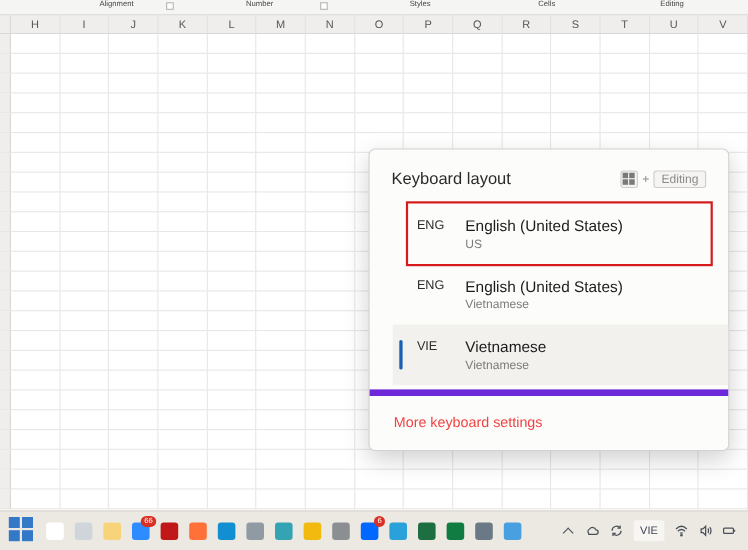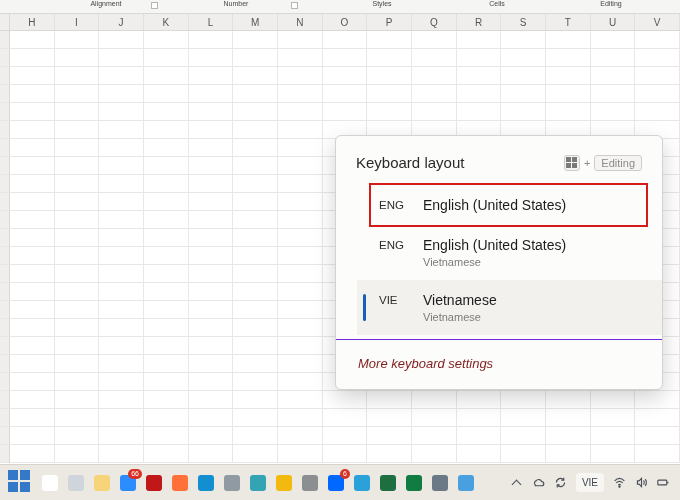--- a/index.html
+++ b/index.html
@@ -107,25 +107,24 @@
     width:3px; background:#1a5fb4; border-radius:3px;
   }
   .highlight-box {
     position:absolute; border:2px solid #d41a1a;
     left: 12px; right: 14px; top: -2px; bottom: -2px;
     pointer-events:none;
   }
   .fly-more {
     padding: 16px 22px 18px 22px;
     font-size: 13px;
-    color:#7f1d1d;
-    border-top: 1px solid #6d28d9;
+    color:#ef4444;
+    border-top: 6px solid #6d28d9;
     cursor:pointer;
     margin-top:4px;
-    font-style:italic;
   }
 
   
   .taskbar {
     position: absolute;
     left:0; right:0; bottom:0;
     height: 36px;
     background: #ece9e2;
     border-top: 1px solid #d7d4ce;
     display:flex;
@@ -644,20 +643,21 @@
       </span>
       <span style="color:#8c8b88;">+</span>
       <span class="keycap spacebar">Editing</span>
     </span>
   </div>
   <div id="lang-items">
       <div class="lang-item" style="position: relative;">
         <div class="code">ENG</div>
         <div>
           <div class="name">English (United States)</div>
+          <div class="sub">US</div>
         </div>
         <div class="highlight-box"></div>
       </div>
       <div class="lang-item">
         <div class="code">ENG</div>
         <div>
           <div class="name">English (United States)</div>
           <div class="sub">Vietnamese</div>
         </div>
       </div>

